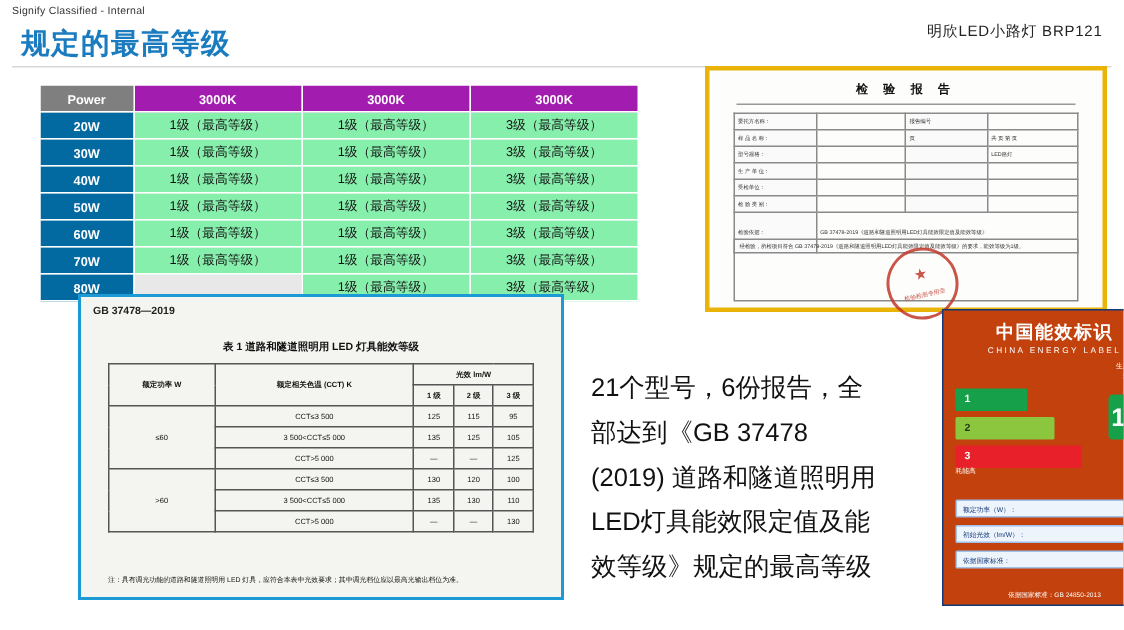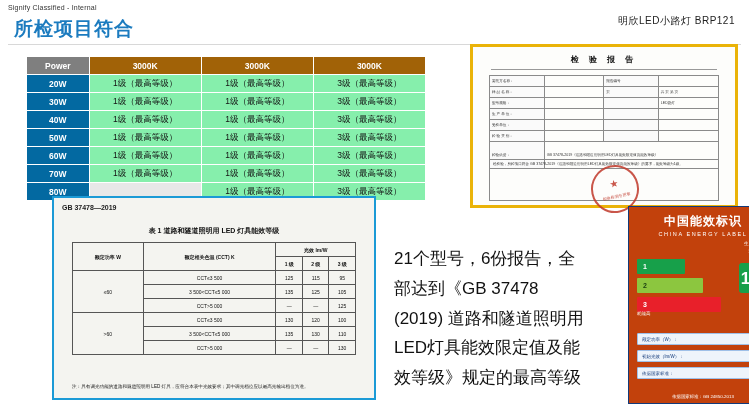--- a/index.html
+++ b/index.html
@@ -32,21 +32,21 @@
     border-collapse:collapse;
   }
   .grade-table td,.grade-table th{
     border:1px solid #ffffff;
     font-size:8.5px;
     text-align:center;
     padding:2px 0;
     height:13px;
   }
   .grade-table thead th{
-    background:#a16207;color:#ffffff;font-weight:bold;font-size:8.5px;
+    background:#a21caf;color:#ffffff;font-weight:bold;font-size:8.5px;
   }
   .grade-table thead th.pw{background:#7f7f7f;width:62px;}
   .grade-table tbody td.pw{
     background:#0369a1;color:#ffffff;font-weight:bold;width:62px;
   }
   .grade-table tbody td.val{
     background:#86efac;color:#111;width:112px;
   }
   .grade-table tbody td.val.empty{background:#e8e8e8;}
 
@@ -158,21 +158,21 @@
   
   .summary{
     position:absolute;left:394px;top:244px;width:192px;
     font-size:17px;color:#111;line-height:1.75;
   }
 </style>
 </head>
 <body>
 
 <div class="classified">Signify Classified - Internal</div>
-<div class="slide-title">所检项目符合</div>
+<div class="slide-title">规定的最高等级</div>
 <div class="title-rule"></div>
 <div class="product-label">明欣LED小路灯  BRP121</div>
 
 <table class="grade-table">
   <thead>
     <tr>
       <th class="pw">Power</th>
       <th>3000K</th>
       <th>3000K</th>
       <th>3000K</th>

